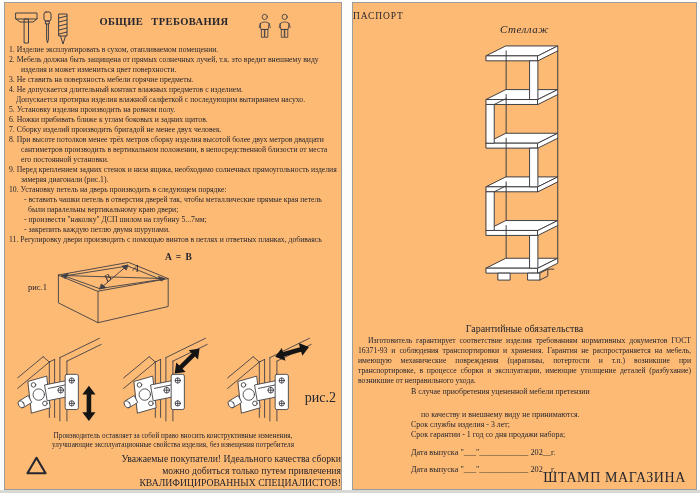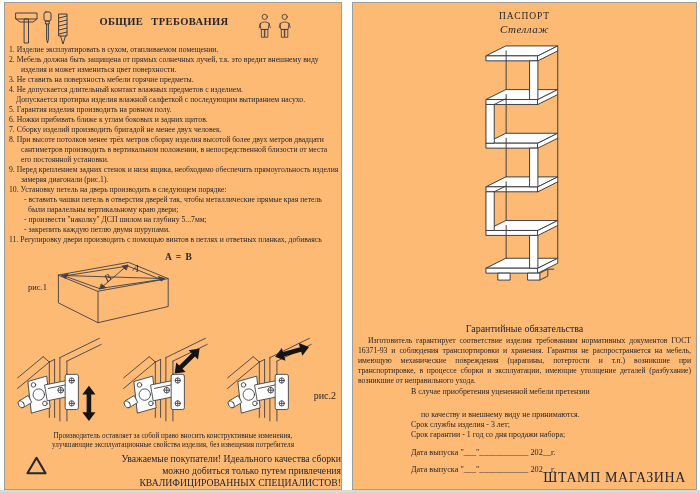--- a/index.html
+++ b/index.html
@@ -29,30 +29,30 @@
 
   .fig1-row { position:relative; height:86px; }
   .fig1-label { position:absolute; left:23px; top:36px; font-size:8.5px; }
   .fig1-svg { position:absolute; left:48px; top:2px; }
   .fig1-eq { position:absolute; left:160px; top:6px; font-size:9.5px; font-weight:bold; word-spacing:2px; }
 
   .fig2-row { position:relative; height:99px; }
   .hinge-1 { position:absolute; left:10px; top:0; }
   .hinge-2 { position:absolute; left:116px; top:0; }
   .hinge-3 { position:absolute; left:220px; top:0; }
-  .fig2-label { position:absolute; right:5px; top:58px; font-size:10px; }
+  .fig2-label { position:absolute; right:5px; top:58px; font-size:14px; }
 
   .mfr-note { text-align:center; font-size:7.2px; line-height:8.7px; margin-top:1px; }
 
   .warning { position:relative; margin-top:4px; }
   .warning-triangle { position:absolute; left:21px; top:3px; }
   .warn-lines { text-align:right; font-size:9.7px; line-height:11.6px; }
 
   
-  .rp-title { text-align:center; margin-top:8px; font-size:9.5px; letter-spacing:.9px; }
+  .rp-title { margin-top:8px; font-size:9.5px; letter-spacing:.9px; }
   .rp-product { text-align:center; font-size:11px; font-weight:normal; font-style:italic; margin-top:2px; letter-spacing:.5px; }
   .shelf-svg { display:block; margin:5px auto 0 auto; }
   .rp-dims { text-align:center; font-weight:bold; font-style:italic; font-size:11.5px; margin-top:5px; }
   .rp-wheading { text-align:center; font-size:10px; margin-top:33px; }
   .rp-body { font-size:7.7px; line-height:10px; text-align:justify; padding:2px 5px 0 5px; text-indent:10px; }
   .rp-claims { margin-left:58px; font-size:7.9px; line-height:10px; margin-top:1px; }
   .rp-claims div:nth-child(2) { padding-left:10px;margin-top:13px; }
   .rp-line { margin-left:58px; font-size:7.9px; line-height:10px; }
   .rp-date { margin-left:58px; font-size:8.2px; margin-top:8px; }
   .rp-stamp { position:absolute; right:10px; bottom:3px; font-size:14px; letter-spacing:.6px; }
@@ -98,25 +98,25 @@
       </svg>
     </div>
 
     <div class="req-list">
 
     <div class="req-item"><span class="req-num">1.</span><span>Изделие эксплуатировать в сухом, отапливаемом помещении.</span></div>
         <div class="req-item"><span class="req-num">2.</span><span>Мебель должна быть защищена от прямых солнечных лучей, т.к. это вредит внешнему виду изделия и может измениться цвет поверхности.</span></div>
         <div class="req-item"><span class="req-num">3.</span><span>Не ставить на поверхность мебели горячие предметы.</span></div>
         <div class="req-item"><span class="req-num">4.</span><span>Не допускается длительный контакт влажных предметов с изделием.</span></div>
         <div class="req-item cont"><span class="req-num"></span><span>Допускается протирка изделия влажной салфеткой с последующим вытиранием насухо.</span></div>
-        <div class="req-item"><span class="req-num">5.</span><span>Гарантия изделия производить на ровном полу.</span></div>
+        <div class="req-item"><span class="req-num">5.</span><span>Установку изделия производить на ровном полу.</span></div>
         <div class="req-item"><span class="req-num">6.</span><span>Ножки прибивать ближе к углам боковых и задних щитов.</span></div>
         <div class="req-item"><span class="req-num">7.</span><span>Сборку изделий производить бригадой не менее двух человек.</span></div>
         <div class="req-item"><span class="req-num">8.</span><span>При высоте потолков менее трёх метров сборку изделия высотой более двух метров двадцати сантиметров производить в вертикальном положении, в непосредственной близости от места его постоянной установки.</span></div>
-        <div class="req-item"><span class="req-num">9.</span><span>Перед креплением задних стенок и низа ящика, необходимо обеспечить прямоугольность изделия замеряя диагонали (рис.1).</span></div>
+        <div class="req-item"><span class="req-num">9.</span><span>Перед креплением задних стенок и низа ящика, необходимо солнечных прямоугольность изделия замеряя диагонали (рис.1).</span></div>
         <div class="req-item"><span class="req-num">10.</span><span>Установку петель на дверь производить в следующем порядке:</span></div>
         <div class="req-item sub"><span class="req-num"></span><span>- вставить чашки петель в отверстия дверей так, чтобы металлические прямые края петель были паралельны вертикальному краю двери;</span></div>
         <div class="req-item sub"><span class="req-num"></span><span>- произвести "наколку" ДСП шилом на глубину 5...7мм;</span></div>
         <div class="req-item sub"><span class="req-num"></span><span>- закрепить каждую петлю двумя шурупами.</span></div>
         <div class="req-item"><span class="req-num">11.</span><span>Регулировку двери производить с помощью винтов в петлях и ответных планках, добиваясь равномерного прилегания двери к изделию, одинаковых зазоров, а также открывания и закрывания двери без заеданий. (рис.2)</span></div>
       </div>
 
     <div class="fig1-row">
       <span class="fig1-label">рис.1</span>
       <svg class="fig1-svg" viewBox="0 0 140 90" width="126" height="81">

